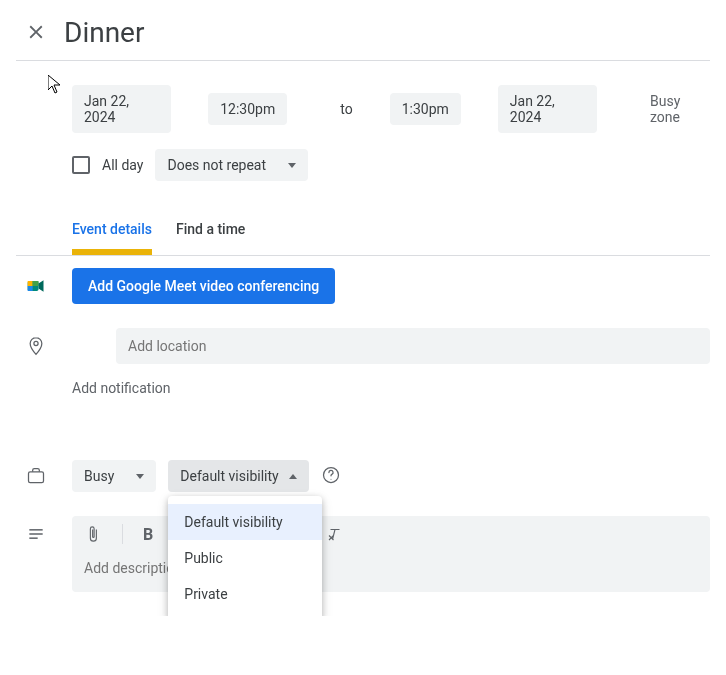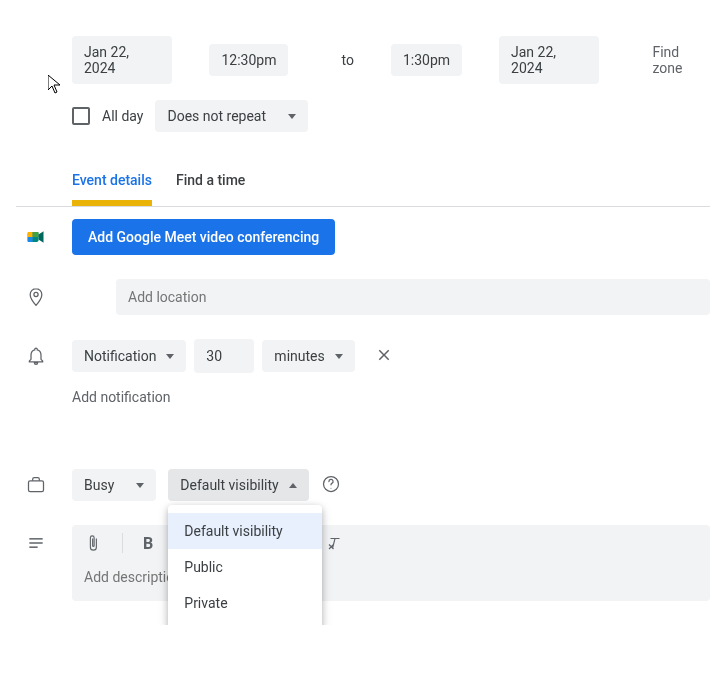--- a/index.html
+++ b/index.html
@@ -51,34 +51,42 @@
 .desc-input { background: transparent; border: none; outline: none; font-size: 14px; color: #5f6368; width: 100%; font-family: inherit; }
 .cursor-arrow { position: absolute; top: 75px; left: 48px; z-index: 100; }
 .cursor-arrow svg { width: 16px; height: 20px; }
 .spacer-row { height: 40px; }
 </style>
 </head>
 <body>
 
 <div class="container">
 
+  <div class="header">
+    <div class="close-btn">
+      <svg viewBox="0 0 24 24">
+          <path d="M19 6.41L17.59 5 12 10.59 6.41 5 5 6.41 10.59 12 5 17.59 6.41 19 12 13.41 17.59 19 19 17.59 13.41 12z"></path>
+        </svg>
+    </div>
+    <input class="title-input" value="Dinner" style="">
+  </div>
 
   <div class="cursor-arrow">
     <svg viewBox="0 0 16 20">
         <path d="M0 0 L0 15 L4 11 L7 18 L9 17 L6 10 L12 10 Z" fill="#fff" stroke="#000" stroke-width="1"></path>
       </svg>
   </div>
 
   <div class="section" style="padding-top:24px;gap:29px;">
     <span class="chip">Jan 22, 2024</span>
     <span class="chip">12:30pm</span>
     <span class="to-text">to</span>
     <span class="chip">1:30pm</span>
     <span class="chip">Jan 22, 2024</span>
-    <span class="timezone-link">Find zone</span>
+    <span class="timezone-link">Busy zone</span>
   </div>
 
   <div class="checkbox-row">
     <div class="checkbox"></div>
     <span class="checkbox-label">All day</span>
     <div class="chip-dropdown">
       <span>Does not repeat</span>
       <span class="dropdown-arrow"></span>
     </div>
   </div>
@@ -105,41 +113,20 @@
     <div class="row-icon">
       <svg viewBox="0 0 24 24">
           <path d="M12 2C8.13 2 5 5.13 5 9c0 5.25 7 13 7 13s7-7.75 7-13c0-3.87-3.13-7-7-7zm0 9.5c-1.38 0-2.5-1.12-2.5-2.5s1.12-2.5 2.5-2.5 2.5 1.12 2.5 2.5-1.12 2.5-2.5 2.5z" fill="none" stroke="#5f6368" stroke-width="1.5"></path>
         </svg>
     </div>
     <div class="location-wrap">
       <input class="location-input" placeholder="Add location" style="">
     </div>
   </div>
 
-  <div class="icon-row">
-    <div class="row-icon">
-      <svg viewBox="0 0 24 24">
-          <path d="M12 22c1.1 0 2-.9 2-2h-4c0 1.1.9 2 2 2zm6-6v-5c0-3.07-1.63-5.64-4.5-6.32V4c0-.83-.67-1.5-1.5-1.5s-1.5.67-1.5 1.5v.68C7.64 5.36 6 7.92 6 11v5l-2 2v1h16v-1l-2-2z" fill="none" stroke="#5f6368" stroke-width="1.5"></path>
-        </svg>
-    </div>
-    <div class="notif-chip">
-      <span>Notification</span>
-      <span class="dropdown-arrow"></span>
-    </div>
-    <input class="notif-input" value="30" style="">
-    <div class="notif-chip">
-      <span>minutes</span>
-      <span class="dropdown-arrow"></span>
-    </div>
-    <div class="remove-notif">
-      <svg viewBox="0 0 24 24">
-          <path d="M19 6.41L17.59 5 12 10.59 6.41 5 5 6.41 10.59 12 5 17.59 6.41 19 12 13.41 17.59 19 19 17.59 13.41 12z"></path>
-        </svg>
-    </div>
-  </div>
 
   <div class="add-notif-link">Add notification</div>
 
   <div class="spacer-row"></div>
 
   <div class="icon-row">
     <div class="row-icon">
       <svg viewBox="0 0 24 24">
           <rect x="3" y="7" width="18" height="13" rx="2" fill="none" stroke="#5f6368" stroke-width="1.5"></rect>
           <path d="M8 7 V5 a2 2 0 0 1 2-2 h4 a2 2 0 0 1 2 2 V7" fill="none" stroke="#5f6368" stroke-width="1.5"></path>

